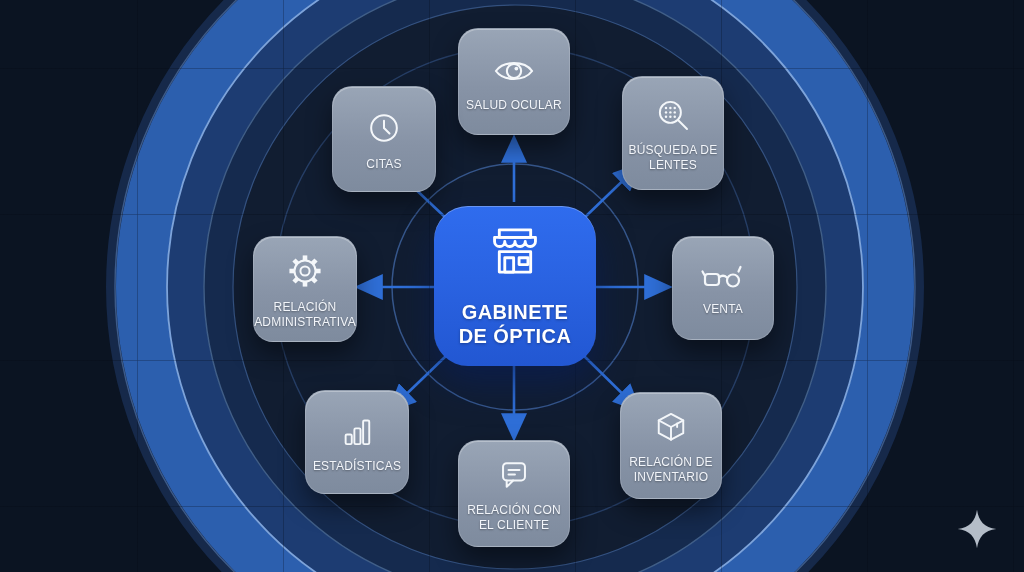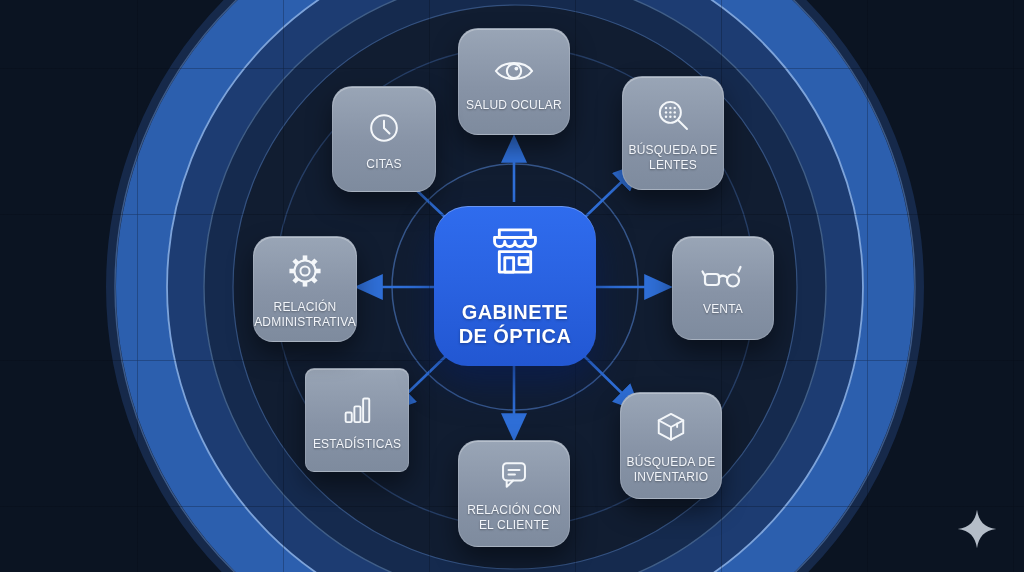--- a/index.html
+++ b/index.html
@@ -34,21 +34,21 @@
     font-size:12px;line-height:1.22;color:#f2f5fa;text-align:center;
     letter-spacing:.2px;text-shadow:0 1px 2px rgba(0,0,0,.35);padding:0 3px;
   }
   .node svg.icon{display:block;}
 
   #node-citas       {left:302px;top:86px; width:102px;height:104px;margin-left:30px;}
   #node-salud       {left:458px;top:28px; width:110px;height:105px;}
   #node-busqueda    {left:622px;top:76px; width:100px;height:112px;}
   #node-gestion-adm {left:253px;top:236px;width:102px;height:104px;}
   #node-venta       {left:672px;top:236px;width:100px;height:102px;}
-  #node-estadisticas{left:305px;top:368px;width:102px;height:102px;border-radius:9px;}
+  #node-estadisticas{left:305px;top:390px;width:102px;height:102px;}
   #node-relacion    {left:458px;top:440px;width:110px;height:105px;}
   #node-inventario  {left:620px;top:392px;width:100px;height:105px;}
 
   
   .center-node{
     position:absolute;left:434px;top:206px;width:162px;height:160px;
     border-radius:34px;z-index:4;
     background:linear-gradient(180deg,#2f6cee 0%,#2a63e2 45%,#2257d2 100%);
     box-shadow:0 18px 36px rgba(8,30,90,.6), inset 0 1px 0 rgba(255,255,255,.28);
     display:flex;flex-direction:column;align-items:center;justify-content:center;gap:18px;
@@ -142,21 +142,21 @@
     <div class="label">BÚSQUEDA DE LENTES</div>
   </div>
 
   <div class="node" id="node-inventario">
     <svg class="icon" width="42" height="42" viewBox="0 0 48 48" fill="none" stroke="#f4f7fa" stroke-width="2.2" stroke-linecap="round" stroke-linejoin="round">      
         <path d="M24 9 L38 16.5 L38 31 L24 38.5 L10 31 L10 16.5 Z"></path>
       <path d="M10 16.5 L24 24 L38 16.5"></path>
       <path d="M24 24 L24 38.5"></path>
       <path d="M31 20 l0 4"></path>
     </svg>
-    <div class="label">BÚSQUEDA DE INVENTARIO</div>
+    <div class="label">RELACIÓN DE INVENTARIO</div>
   </div>
 
   <div class="node" id="node-relacion">
     <svg class="icon" width="44" height="42" viewBox="0 0 48 46" fill="none" stroke="#f4f7fa" stroke-width="2.2" stroke-linecap="round" stroke-linejoin="round">
       <rect x="12" y="10" width="24" height="19" rx="4"></rect>
       <path d="M16 29 L16 36 L23 29"></path>
       <path d="M18 17.5 h12"></path>
       <path d="M18 22.5 h7"></path>
     </svg>
     <div class="label">RELACIÓN CON EL CLIENTE</div>

